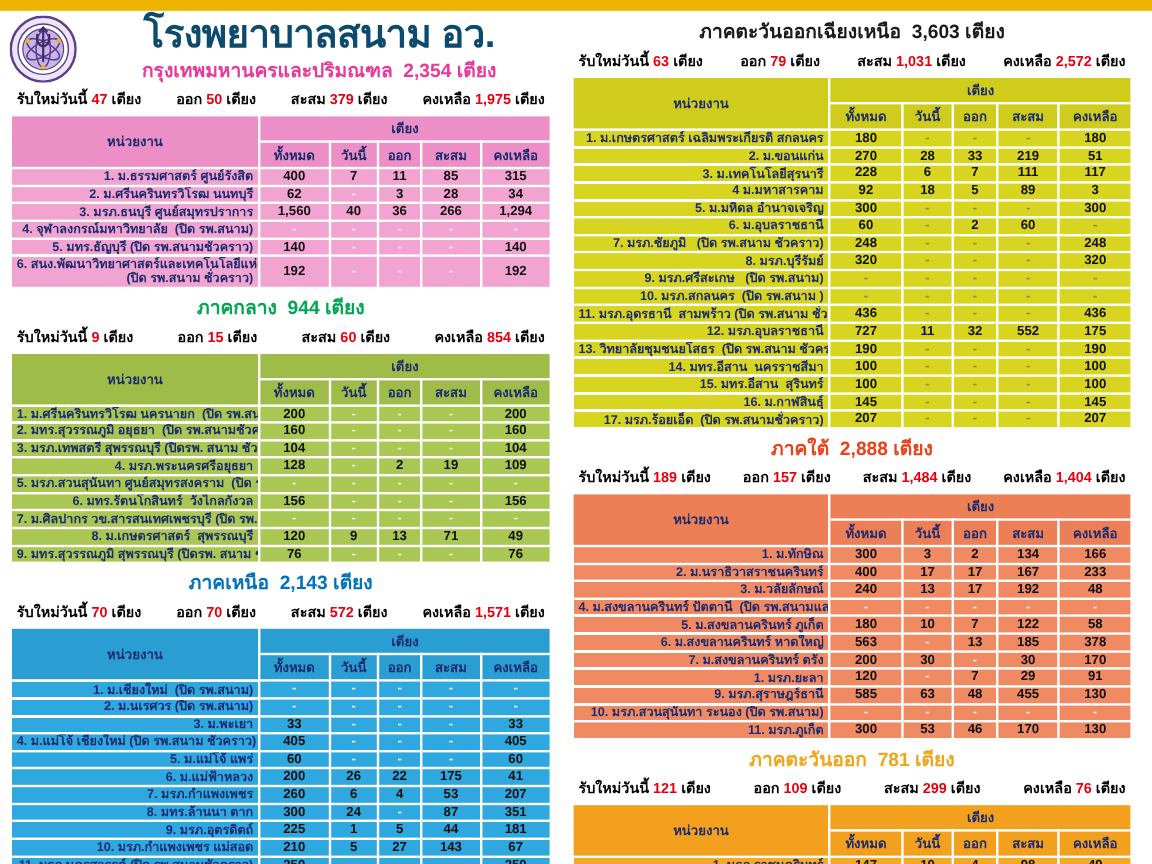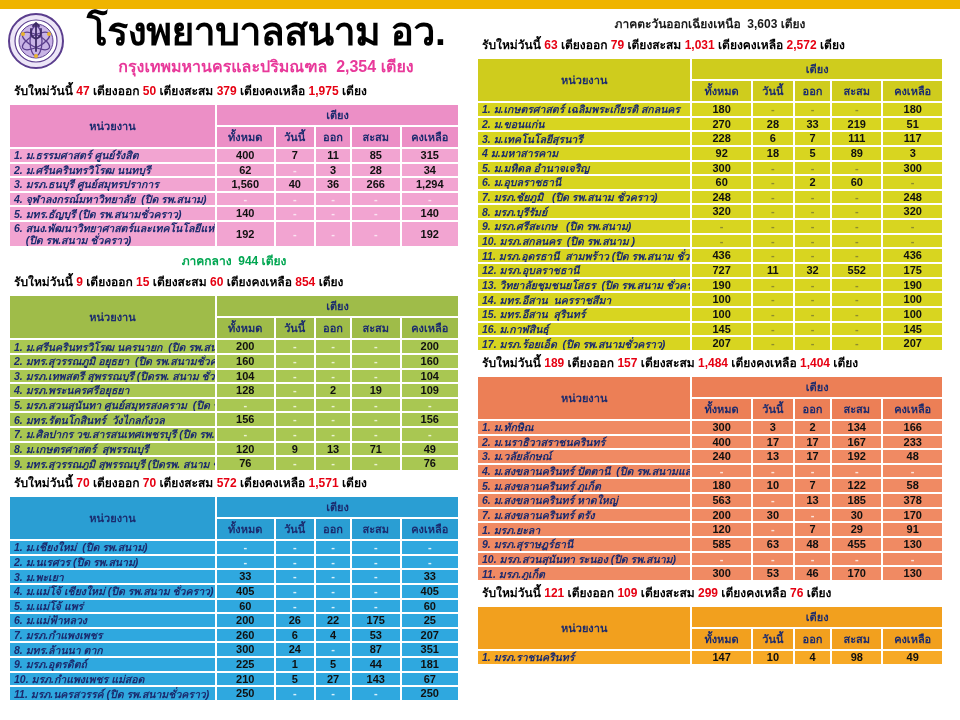--- a/index.html
+++ b/index.html
@@ -9,38 +9,38 @@
   .top-strip { height:9px; width:100%; background:#EFB400; }
   .cols { display:flex; gap:16px; padding:2px 8px 0 8px; }
   .col { min-width:0; }
   .col-left  { width:452px; flex:none; }
   .col-right { width:468px; flex:none; }
 
   
   .hdr { display:flex; align-items:flex-start; gap:8px; margin-bottom:1px; }
   .logo { width:56px; height:56px; flex:none; margin-top:2px; }
   .hdr-text { flex:1; text-align:center; }
-  .main-title { font-size:39px; font-weight:bold; color:#000000; line-height:1.1; letter-spacing:-0.5px; }
+  .main-title { font-size:32px; font-weight:bold; color:#0c4a6e; line-height:1.1; letter-spacing:-0.5px; }
   .bkk-title  { font-size:16px; font-weight:bold; color:var(--title-color,#E8399A); margin-top:0; }
 
   
-  .region-title { text-align:center; font-weight:bold; font-size:12px;
+  .region-title { text-align:center; font-weight:bold; font-size:16px;
     color:var(--title-color,#000); padding:3px 0 1px 0; }
-  .stats { display:flex; justify-content:flex-start; font-weight:bold; font-size:12px;
+  .stats { display:flex; justify-content:space-between; font-weight:bold; font-size:12px;
     color:#000; padding:1px 6px 3px 6px; white-space:nowrap; }
   .stats .red { color:#E60012; }
   .red { color:#E60012; }
 
   
   table.tbl { width:100%; border-collapse:collapse; table-layout:fixed; }
   .tbl th { background:var(--head-bg,#ccc); color:#1B2B6E; font-weight:bold;
     font-size:11px; text-align:center; border:2px solid #fff; padding:1px 2px; height:14px; }
   .tbl td { background:var(--row-bg,#ddd); border:2px solid #fff; padding:0 4px; height:13px;
     font-size:10.5px; font-weight:bold; line-height:1.15; }
-  .tbl td.name { color:#1B2B6E; text-align:left; white-space:pre; overflow:hidden;font-style:italic; }
+  .tbl td.name { color:#1B2B6E; text-align:right; white-space:pre; overflow:hidden; }
   .tbl td.num  { color:#101010; text-align:center; font-size:11px; }
   .tbl td.num.dash { color:var(--dash,#fff); }
 
   section.region { display:block; }
 </style>
 </head>
 <body>
 
 <div class="page">
   <div class="top-strip"></div>
@@ -258,20 +258,25 @@
                 <td class="num dash">-</td>
                 <td class="num dash">-</td>
                 <td class="num dash">-</td>
                 <td class="num">76</td>
               </tr>
             </tbody>
           </table>
       </section>
 
       <section class="region" style="--title-color: #0072BC; --row-bg: #2FA8DF; --head-bg: #2A9ED3; --dash: #D9F0FB;">
+        <div class="region-title">
+          <span>ภาคเหนือ</span>&nbsp;
+          <span>2,143</span>
+          <span>เตียง</span>
+        </div>
         <div class="stats">
           <span><span>รับใหม่วันนี้</span> <b class="red">70</b> <span>เตียง</span></span>
           <span><span>ออก</span> <b class="red">70</b> <span>เตียง</span></span>
           <span><span>สะสม</span> <b class="red">572</b> <span>เตียง</span></span>
           <span><span>คงเหลือ</span> <b class="red">1,571</b> <span>เตียง</span></span>
         </div>
         <table class="tbl">
             <colgroup>
               <col style="width: 46%;">
               <col style="width: 13%;">
@@ -333,21 +338,21 @@
                 <td class="num dash">-</td>
                 <td class="num dash">-</td>
                 <td class="num">60</td>
               </tr>
               <tr>
                 <td class="name">6. ม.แม่ฟ้าหลวง</td>
                 <td class="num">200</td>
                 <td class="num">26</td>
                 <td class="num">22</td>
                 <td class="num">175</td>
-                <td class="num">25</td>
+                <td class="num">41</td>
               </tr>
               <tr>
                 <td class="name">7. มรภ.กำแพงเพชร</td>
                 <td class="num">260</td>
                 <td class="num">6</td>
                 <td class="num">4</td>
                 <td class="num">53</td>
                 <td class="num">207</td>
               </tr>
               <tr>
@@ -559,20 +564,25 @@
                 <td class="num dash">-</td>
                 <td class="num dash">-</td>
                 <td class="num dash">-</td>
                 <td class="num">207</td>
               </tr>
             </tbody>
           </table>
       </section>
 
       <section class="region" style="--title-color: #E8431C; --row-bg: #F08A63; --head-bg: #EC7F56; --dash: #FCE5DC;">
+        <div class="region-title">
+          <span>ภาคใต้</span>&nbsp;
+          <span>2,888</span>
+          <span>เตียง</span>
+        </div>
         <div class="stats">
           <span><span>รับใหม่วันนี้</span> <b class="red">189</b> <span>เตียง</span></span>
           <span><span>ออก</span> <b class="red">157</b> <span>เตียง</span></span>
           <span><span>สะสม</span> <b class="red">1,484</b> <span>เตียง</span></span>
           <span><span>คงเหลือ</span> <b class="red">1,404</b> <span>เตียง</span></span>
         </div>
         <table class="tbl">
             <colgroup>
               <col style="width: 46%;">
               <col style="width: 13%;">
@@ -681,20 +691,25 @@
                 <td class="num">53</td>
                 <td class="num">46</td>
                 <td class="num">170</td>
                 <td class="num">130</td>
               </tr>
             </tbody>
           </table>
       </section>
 
       <section class="region" style="--title-color: #EFA51D; --row-bg: #F7A925; --head-bg: #F2A01E; --dash: #FBE3B8;">
+        <div class="region-title">
+          <span>ภาคตะวันออก</span>&nbsp;
+          <span>781</span>
+          <span>เตียง</span>
+        </div>
         <div class="stats">
           <span><span>รับใหม่วันนี้</span> <b class="red">121</b> <span>เตียง</span></span>
           <span><span>ออก</span> <b class="red">109</b> <span>เตียง</span></span>
           <span><span>สะสม</span> <b class="red">299</b> <span>เตียง</span></span>
           <span><span>คงเหลือ</span> <b class="red">76</b> <span>เตียง</span></span>
         </div>
         <table class="tbl">
             <colgroup>
               <col style="width: 46%;">
               <col style="width: 13%;">

